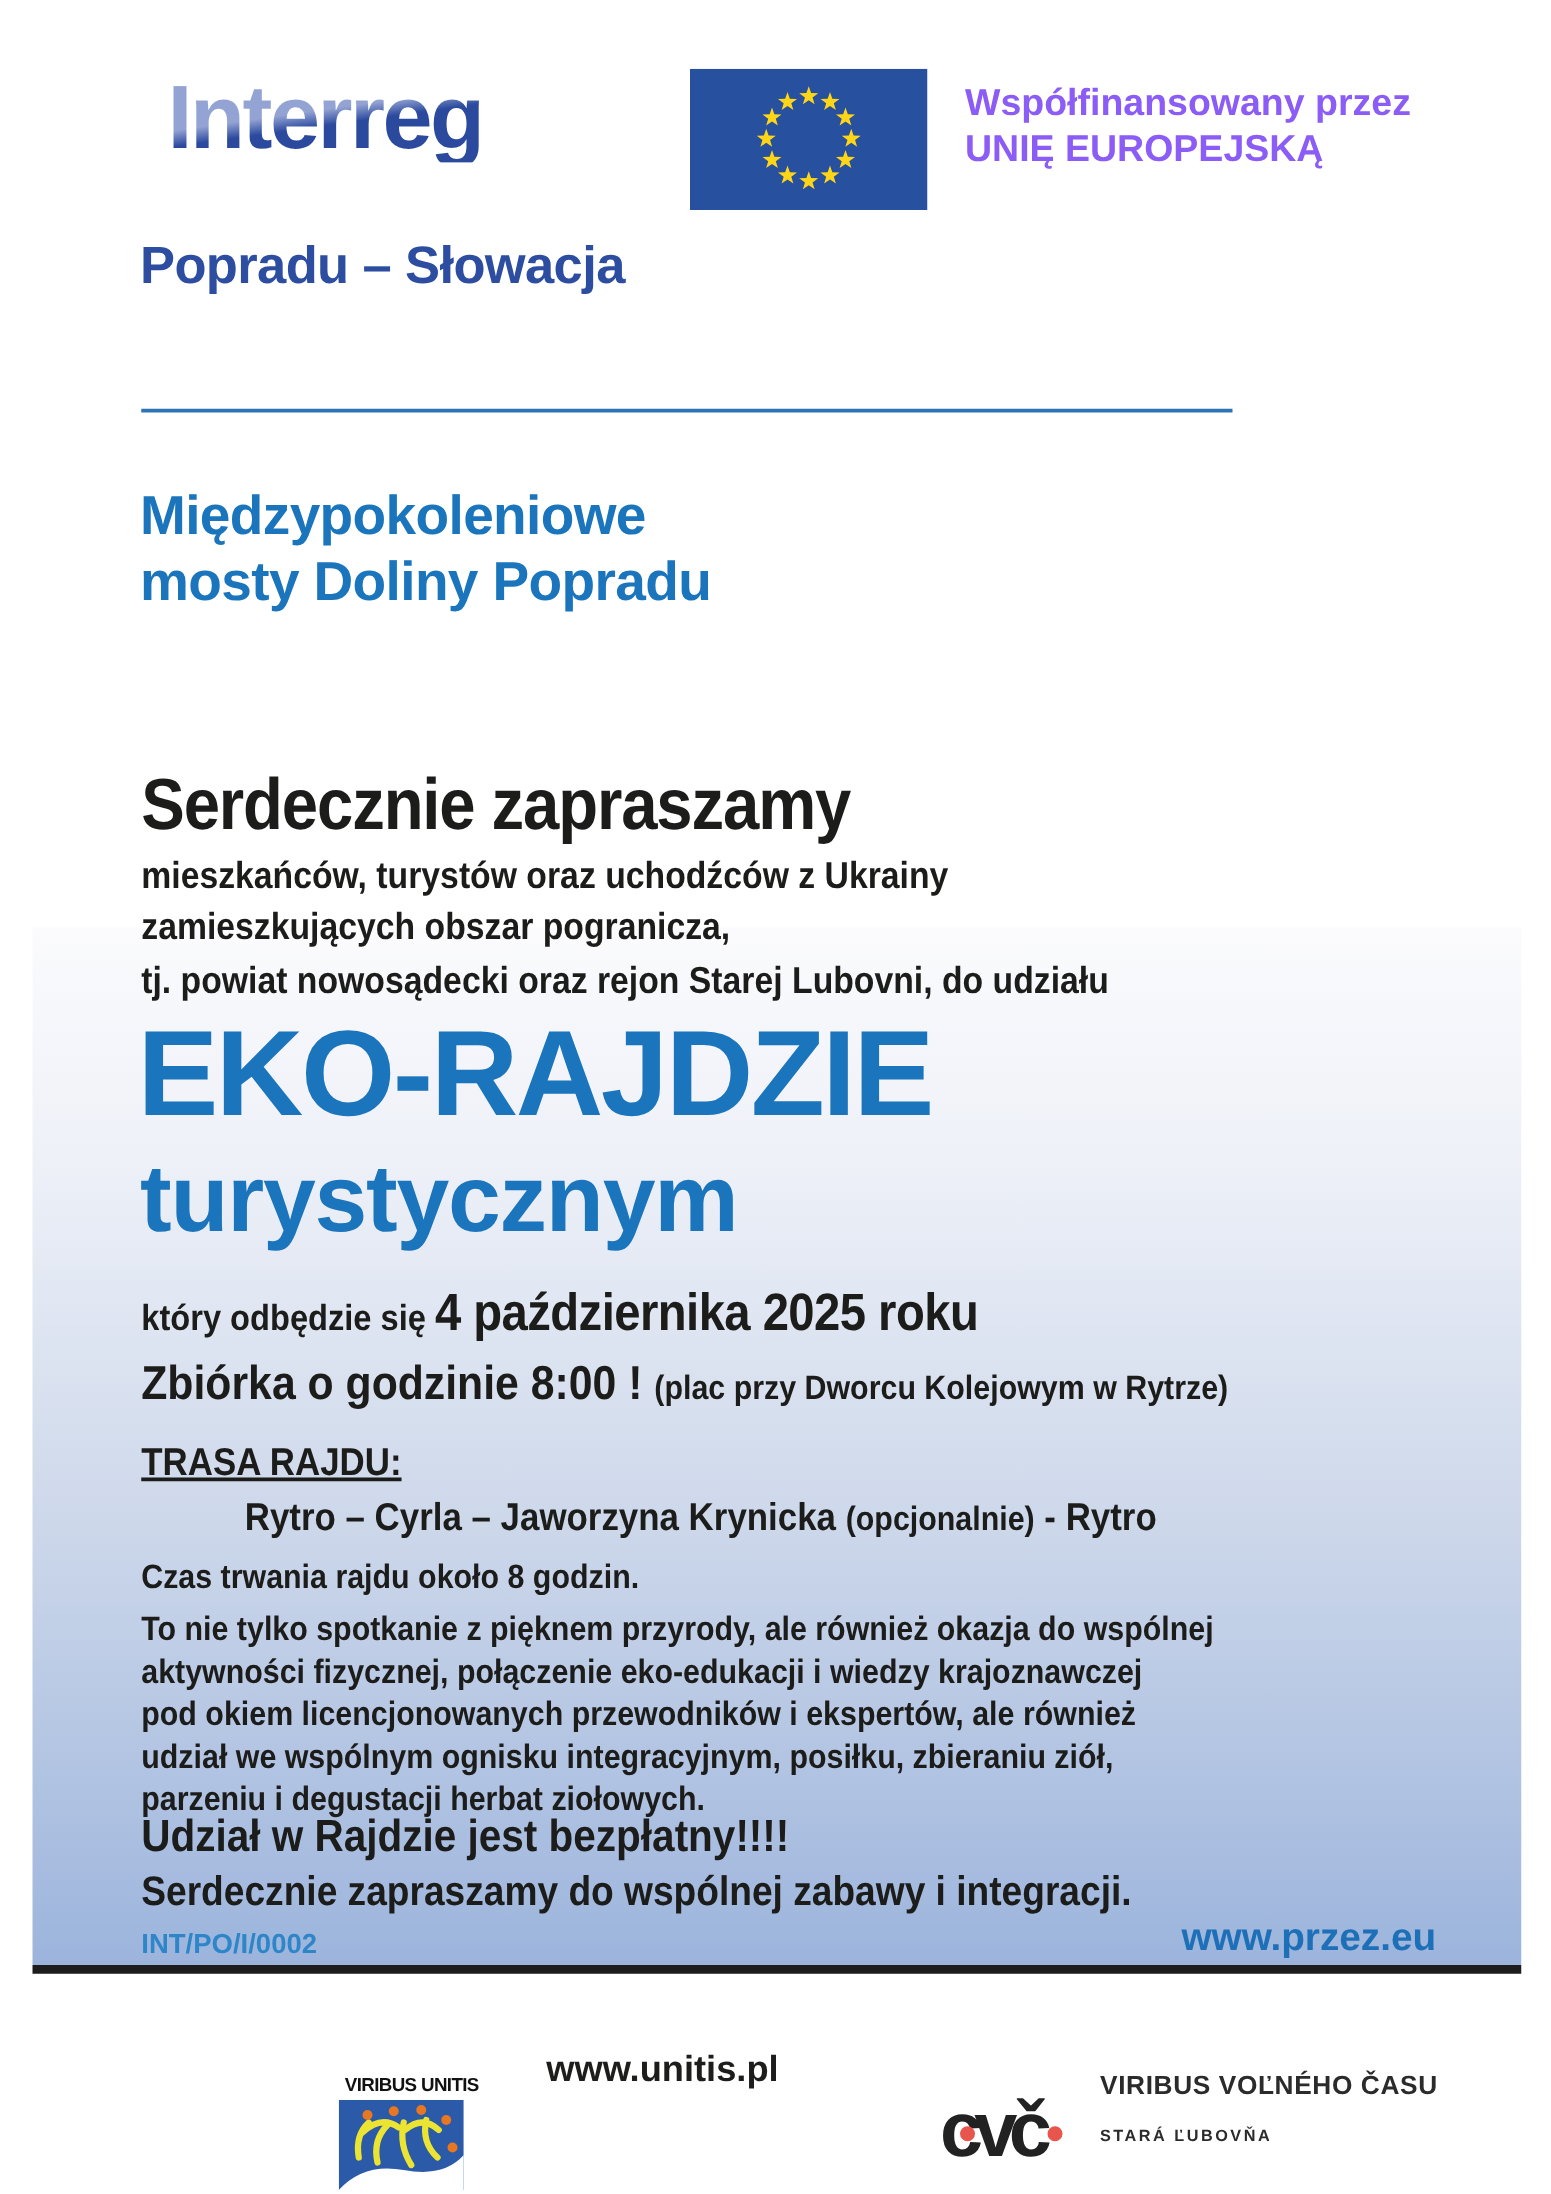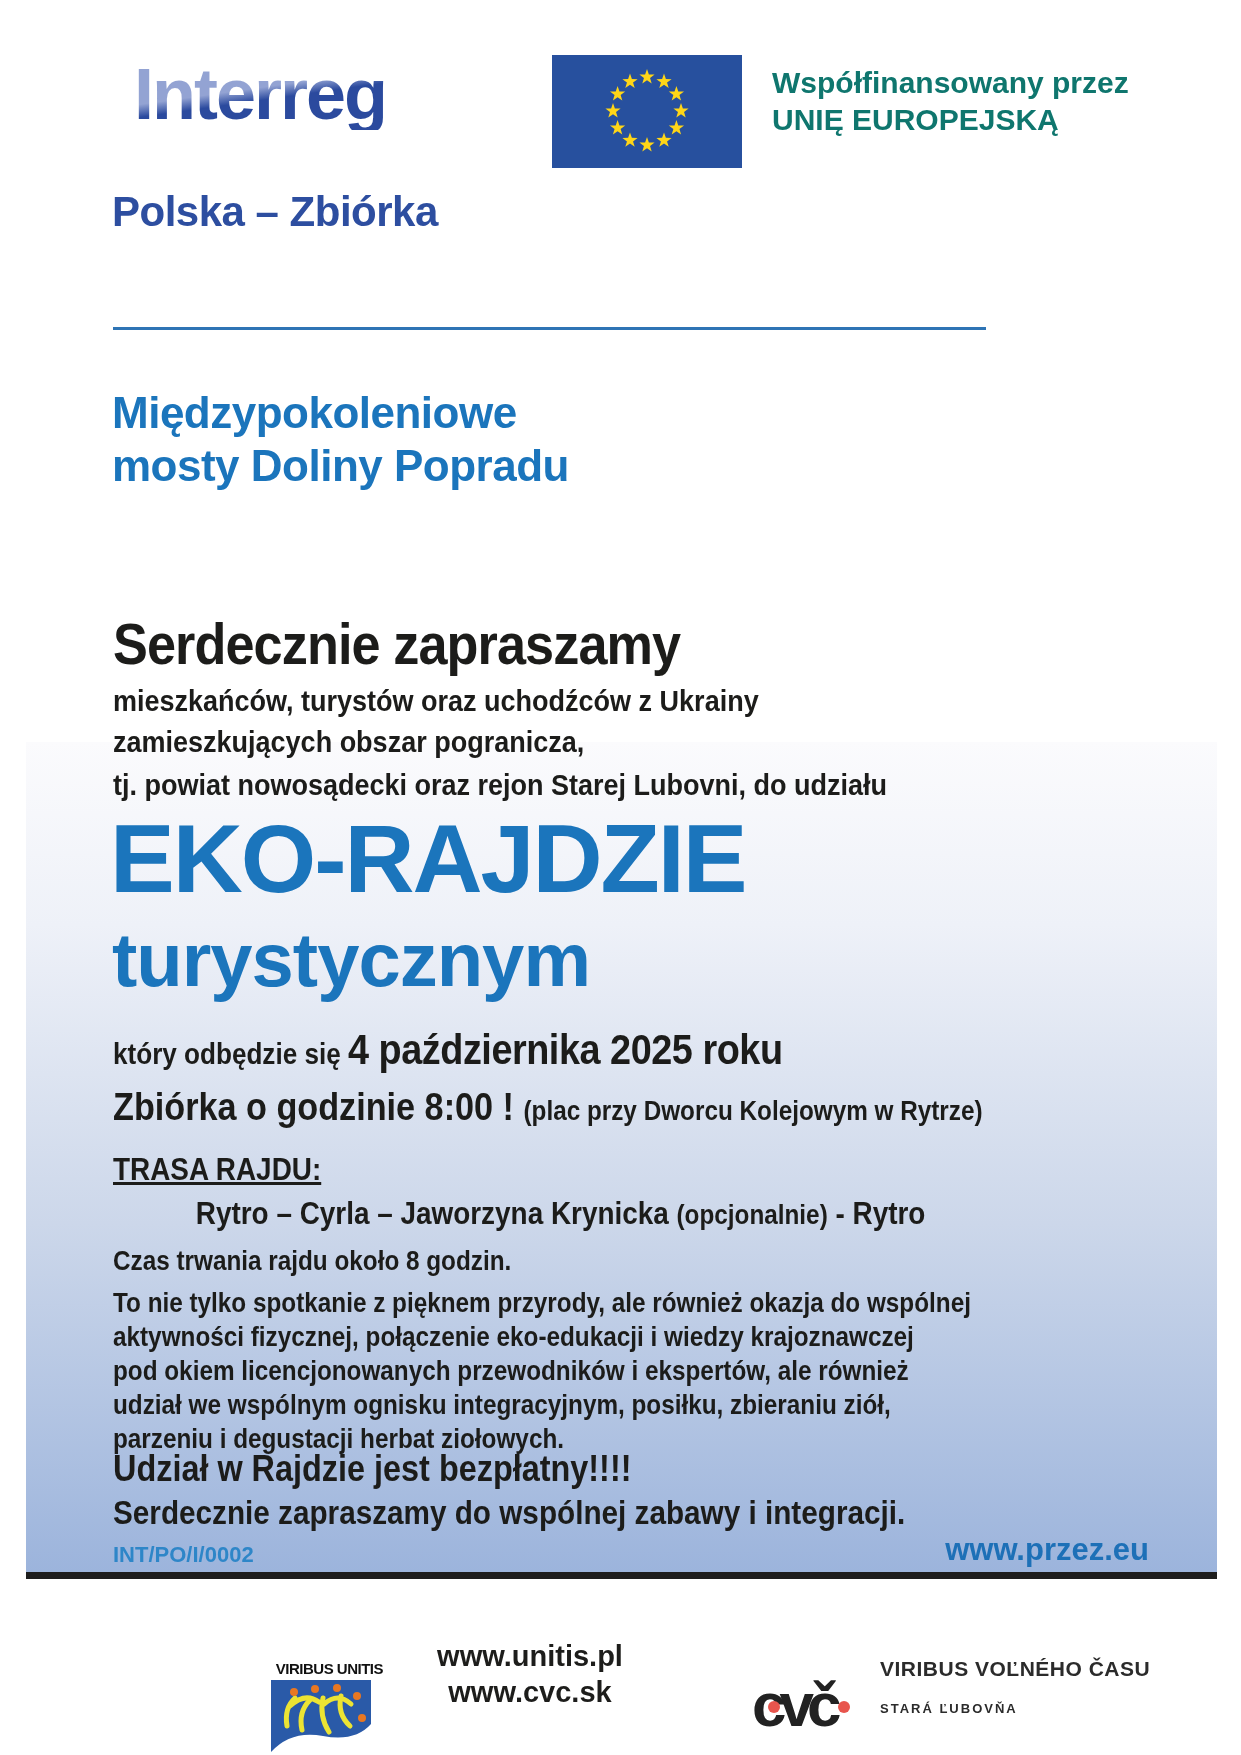--- a/index.html
+++ b/index.html
@@ -19,21 +19,21 @@
     font-size:72px;font-weight:bold;letter-spacing:-2px;
     background:linear-gradient(172deg,#93a3d3 0%,#93a3d3 44%,#2b4a9e 56%,#2b4a9e 100%);
     -webkit-background-clip:text;background-clip:text;
     color:transparent;
     line-height:1;
     margin-left:24px;
   }
   .eu-flag{left:552px;top:55px;width:190px;height:113px;display:block;}
   .cofinance{
     left:772px;top:64px;
-    font-size:30px;font-weight:bold;color:#0f766e;line-height:37px;
+    font-size:30px;font-weight:bold;color:#8b5cf6;line-height:37px;
   }
   .program-area{
     left:112px;top:188px;
     font-size:42px;font-weight:bold;color:#2d4ea0;letter-spacing:-0.5px;
   }
   .header-rule{left:113px;top:327px;width:873px;height:3px;background:#2e74b5;}
 
   
   .project-title{
     left:112px;top:386px;
@@ -142,21 +142,21 @@
     <use href="#eustar" x="61" y="56"></use>
     <use href="#eustar" x="65.6" y="39"></use>
     <use href="#eustar" x="78" y="26.6"></use>
   </svg>
 
   <div class="abs cofinance">
     <div>Współfinansowany przez</div>
     <div>UNIĘ EUROPEJSKĄ</div>
   </div>
 
-  <div class="abs program-area">Polska – Zbiórka</div>
+  <div class="abs program-area">Popradu – Słowacja</div>
   <div class="abs header-rule"></div>
 
   <div class="abs project-title">
     <div>Międzypokoleniowe</div>
     <div>mosty Doliny Popradu</div>
   </div>
 
   <div class="abs invite-heading cond">Serdecznie zapraszamy</div>
   <div class="abs invite-lines cond">
     <div>mieszkańców, turystów oraz uchodźców z Ukrainy</div>
@@ -216,21 +216,20 @@
       </g>
     </svg>
     <div class="vsub">
       <div>FUNDACJA ROZWOJU</div>
       <div>REGIONALNEGO</div>
     </div>
   </div>
 
   <div class="abs partner-sites">
     <div>www.unitis.pl</div>
-    <div>www.cvc.sk</div>
   </div>
 
   <div class="abs cvc">
     <div class="cvc-mark">
       <span class="letters">cvč</span>
       <span class="cvc-dot d1"></span>
       <span class="cvc-dot d2"></span>
     </div>
     <div class="cvc-text">
       <div class="cname">VIRIBUS VOĽNÉHO ČASU</div>

